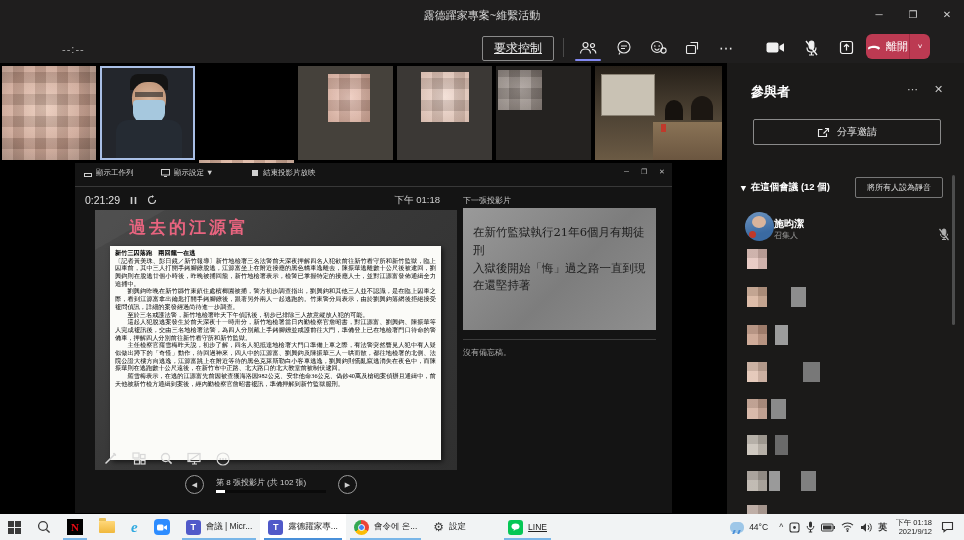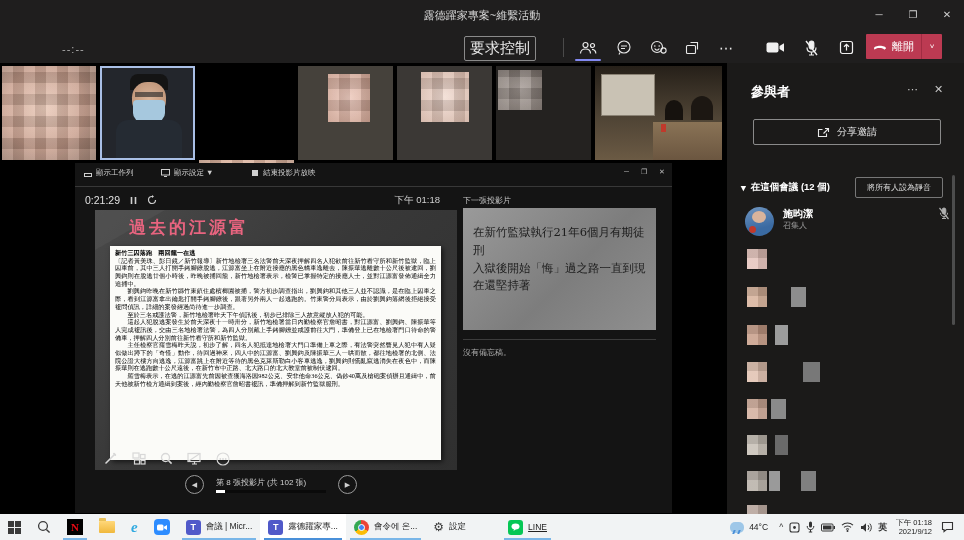--- a/index.html
+++ b/index.html
@@ -8,26 +8,26 @@
   .abs{position:absolute;}
 
   
   .titlebar{left:0;top:0;width:964px;height:30px;background:#1f1e1e;}
   .title{left:0;top:8px;width:964px;text-align:center;font-size:11px;color:#d8d8d8;}
   .winbtn{top:0;width:34px;height:28px;display:flex;align-items:center;justify-content:center;
           color:#cfcfcf;font-size:10px;cursor:default;}
   
   .mtoolbar{left:0;top:30px;width:964px;height:33px;background:#1f1e1e;border-bottom:1px solid #101010;}
   .elapsed{left:62px;top:13px;font-size:11px;color:#adadad;letter-spacing:1px;}
-  .reqctrl{left:464px;top:6px;width:70px;height:23px;border:1px solid #8a8a8a;border-radius:2px;
-           background:transparent;color:#e8e8e8;font-size:15px;display:flex;align-items:center;justify-content:center;}
+  .reqctrl{left:482px;top:6px;width:70px;height:23px;border:1px solid #8a8a8a;border-radius:2px;
+           background:transparent;color:#e8e8e8;font-size:12px;display:flex;align-items:center;justify-content:center;text-decoration:underline;}
   .vsep{left:563px;top:8px;width:1px;height:19px;background:#4a4a4a;}
   .tbico{top:8px;width:24px;height:19px;display:flex;align-items:center;justify-content:center;}
   .activeline{left:575px;top:29px;width:26px;height:2px;background:#8289f2;border-radius:1px;}
-  .leave{left:866px;top:4px;width:76px;height:25px;background:#bc3a52;border-radius:1px;
+  .leave{left:866px;top:4px;width:64px;height:25px;background:#bc3a52;border-radius:6px;
          display:flex;align-items:center;color:#fff;font-size:11px;}
   .leave .main{flex:1;display:flex;align-items:center;justify-content:center;gap:5px;}
   .leave .chev{width:20px;height:25px;border-left:1px solid #a02c42;display:flex;align-items:center;justify-content:center;font-size:8px;}
 
   
   .stage{left:0;top:63px;width:726px;height:451px;background:#000;}
   .vtile{top:3px;height:94px;overflow:hidden;background:#1a1a1a;}
   .mosaic{background-size:100% 100%;position:relative;}
   .mosaic:after{content:"";position:absolute;inset:0;
      background:repeating-linear-gradient(90deg,rgba(255,255,255,.10) 0 11px,rgba(0,0,0,.10) 11px 22px),
@@ -80,21 +80,21 @@
 
   
   .sidebar{left:726px;top:63px;width:238px;height:451px;background:#1b1a19;border-left:1px solid #000;}
   .sbhead{left:24px;top:20px;font-size:13px;font-weight:bold;color:#fff;}
   .sbico{top:20px;color:#c8c8c8;font-size:11px;}
   .invite{left:26px;top:56px;width:186px;height:24px;border:1px solid #8a8a8a;border-radius:2px;
           display:flex;align-items:center;justify-content:center;gap:7px;color:#e8e8e8;font-size:10px;}
   .secrow{left:14px;top:118px;font-size:9.5px;font-weight:bold;color:#fff;display:flex;gap:5px;align-items:center;}
   .muteall{left:128px;top:114px;width:86px;height:19px;border:1px solid #777;border-radius:2px;
            color:#ddd;font-size:8px;display:flex;align-items:center;justify-content:center;}
-  .partrow{left:18px;top:144px;width:205px;height:34px;display:flex;align-items:flex-start;gap:9px;}
+  .partrow{left:18px;top:144px;width:205px;height:34px;display:flex;align-items:flex-end;}
   .pavatar{width:29px;height:29px;border-radius:50%;overflow:hidden;position:relative;
            background:linear-gradient(165deg,#6f95c0 0%,#3a6aa2 70%);}
   .pavatar i{position:absolute;left:7px;top:4px;width:14px;height:12px;border-radius:50%;background:#d9b49c;}
   .pavatar b{position:absolute;left:4px;bottom:3px;width:7px;height:7px;border-radius:50%;background:#c0392b;}
   .pname{font-size:10px;font-weight:bold;color:#fff;line-height:1.3;}
   .prole{font-size:8px;color:#9a9a9a;font-weight:normal;}
   .pmic{margin-left:auto;}
   .mrow{left:18px;height:26px;}
   .mava{position:absolute;width:20px;height:20px;}
   .sscroll{left:225px;top:112px;width:3px;height:150px;background:#4d4d4d;border-radius:2px;}

